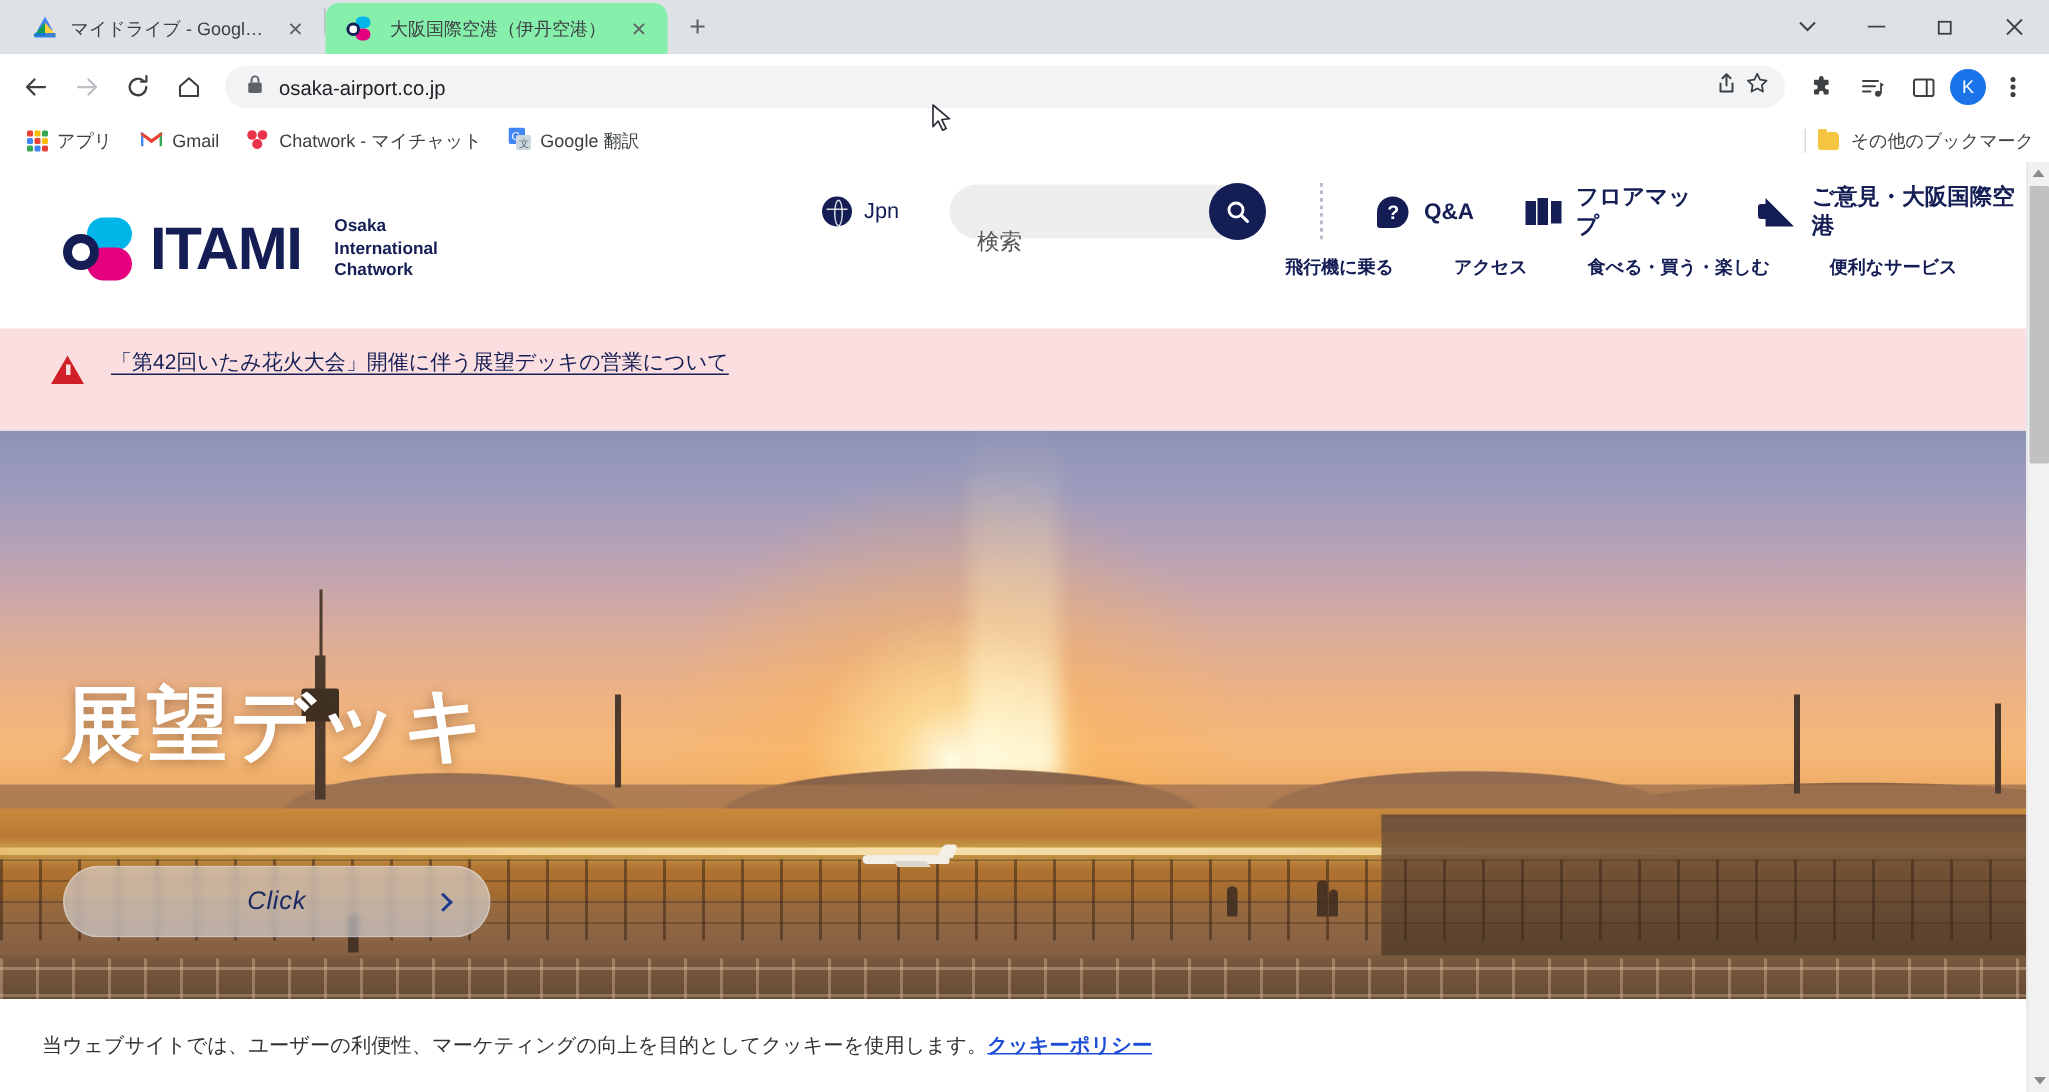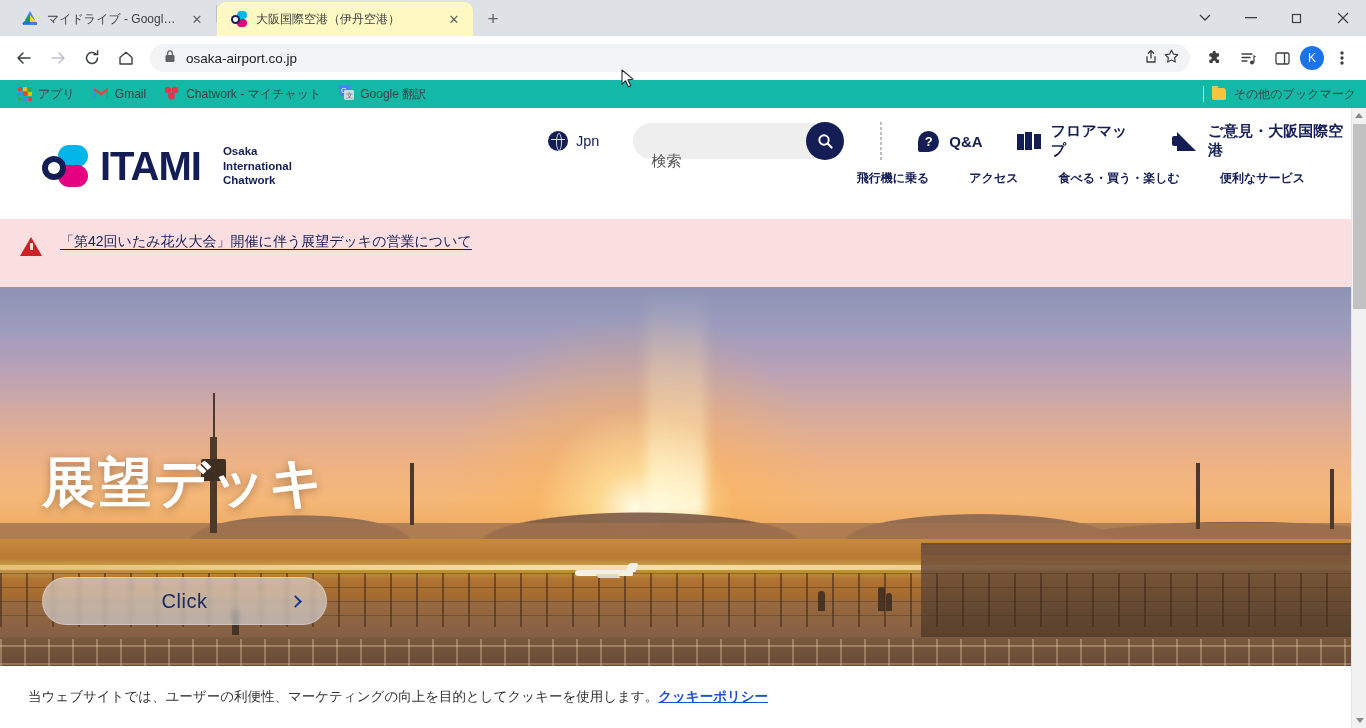--- a/index.html
+++ b/index.html
@@ -16,21 +16,21 @@
   .tabstrip {
     height:36px; background:#dee1e6; display:flex; align-items:flex-end;
     padding-left:8px; position:relative;
   }
   .tab {
     height:34px; display:flex; align-items:center; gap:9px;
     padding:0 10px 0 14px; border-radius:9px 9px 0 0;
     font-size:12px; color:#3c4043; position:relative; min-width:0;
   }
   .tab.inactive { width:208px; background:transparent; }
-  .tab.active { width:256px; background:#fef9c3; }
+  .tab.active { width:228px; background:#86efac;text-align:center; }
   .tab-fav { width:16px; height:16px; flex:none; position:relative; }
   .tab-title {
     flex:1; white-space:nowrap; overflow:hidden; text-overflow:ellipsis;
     font-size:12px; letter-spacing:0;
   }
   .tab-close {
     width:18px; height:18px; flex:none; border-radius:50%;
     display:flex; align-items:center; justify-content:center;
     font-size:13px; color:#5f6368; line-height:1;
   }
@@ -84,21 +84,21 @@
     text-overflow:ellipsis; flex:1;
   }
   .omni-right { display:flex; align-items:center; gap:4px; }
   .avatar {
     width:24px; height:24px; border-radius:50%; background:#1a73e8; color:#fff;
     font-size:12px; display:flex; align-items:center; justify-content:center;
     font-weight:500; flex:none;
   }
 
   .bookmarks {
-    height:28px; background:#14b8a6; display:flex; align-items:center;
+    height:28px; background:#ffffff; display:flex; align-items:center;
     padding:0 10px; gap:2px; position:relative; font-size:12px; color:#3c4043;
   }
   .bm { display:flex; align-items:center; gap:6px; padding:3px 8px; border-radius:4px; white-space:nowrap; }
   .bm-right { position:absolute; right:10px; display:flex; align-items:center; gap:8px; }
   .bm-divider { width:1px; height:16px; background:#dadce0; }
   .apps-grid { width:14px; height:14px; display:grid; grid-template-columns:repeat(3,1fr); grid-template-rows:repeat(3,1fr); gap:1.5px; }
   .apps-grid i { display:block; border-radius:1px; }
   .folder-ico { width:14px; height:12px; background:#f5c542; border-radius:1px 3px 2px 2px; position:relative; }
   .folder-ico:before { content:""; position:absolute; left:0; top:-2px; width:6px; height:3px; background:#f5c542; border-radius:1px 1px 0 0; }
 
@@ -166,21 +166,21 @@
   }
   .mega-ico .hndl { position:absolute; left:0; top:4px; width:7px; height:10px; background:#141e55; border-radius:2px; }
 
   .mainnav { position:absolute; right:46px; top:62px; display:flex; align-items:center; gap:40px; }
   .mainnav a { color:#141e55; font-size:12px; font-weight:bold; text-decoration:none; white-space:nowrap; }
 
   
   .alert {
     background:#fbdfe0; padding:14px 0 14px 0; position:relative; min-height:68px;
   }
-  .alert-inner { padding-left:20px; display:flex; gap:18px; align-items:flex-start; }
+  .alert-inner { padding-left:34px; display:flex; gap:18px; align-items:flex-start; }
   .warn-tri {
     width:0; height:0; border-left:11px solid transparent; border-right:11px solid transparent;
     border-bottom:19px solid #cf2027; position:relative; flex:none; margin-top:4px;
   }
   .warn-tri:after {
     content:""; position:absolute; left:-1.5px; top:6px; width:3px; height:7px; background:#fbdfe0;
   }
   .alert-links { display:flex; flex-direction:column; gap:10px; }
   .alert-links a {
     color:#141e55; font-size:14px; text-decoration:underline; text-underline-offset:3px;
@@ -267,21 +267,21 @@
 
   .hero-title {
     position:absolute; left:42px; top:160px; font-size:54px; font-weight:bold; color:#fff;
     letter-spacing:2px; text-shadow:0 2px 8px rgba(90,50,20,.45);
   }
   .click-pill {
     position:absolute; left:42px; top:290px; width:285px; height:48px; border-radius:24px;
     background:rgba(232,236,245,.55); display:flex; align-items:center; justify-content:center;
     backdrop-filter:blur(2px); border:1px solid rgba(255,255,255,.28);
   }
-  .click-pill .lbl { font-size:20px; color:#1b2a63; letter-spacing:.5px; }
+  .click-pill .lbl { font-size:17px; color:#1b2a63; letter-spacing:.5px;font-style:italic; }
   .click-pill .chev {
     position:absolute; right:26px; width:9px; height:9px; border-right:2.4px solid #1b3a8f;
     border-bottom:2.4px solid #1b3a8f; transform:rotate(-45deg);
   }
 
   
   .cookiebar {
     position:absolute; left:0; bottom:0; width:1351px; height:62px; background:#fff;
     display:flex; align-items:center; padding:0 28px; z-index:5;
   }

